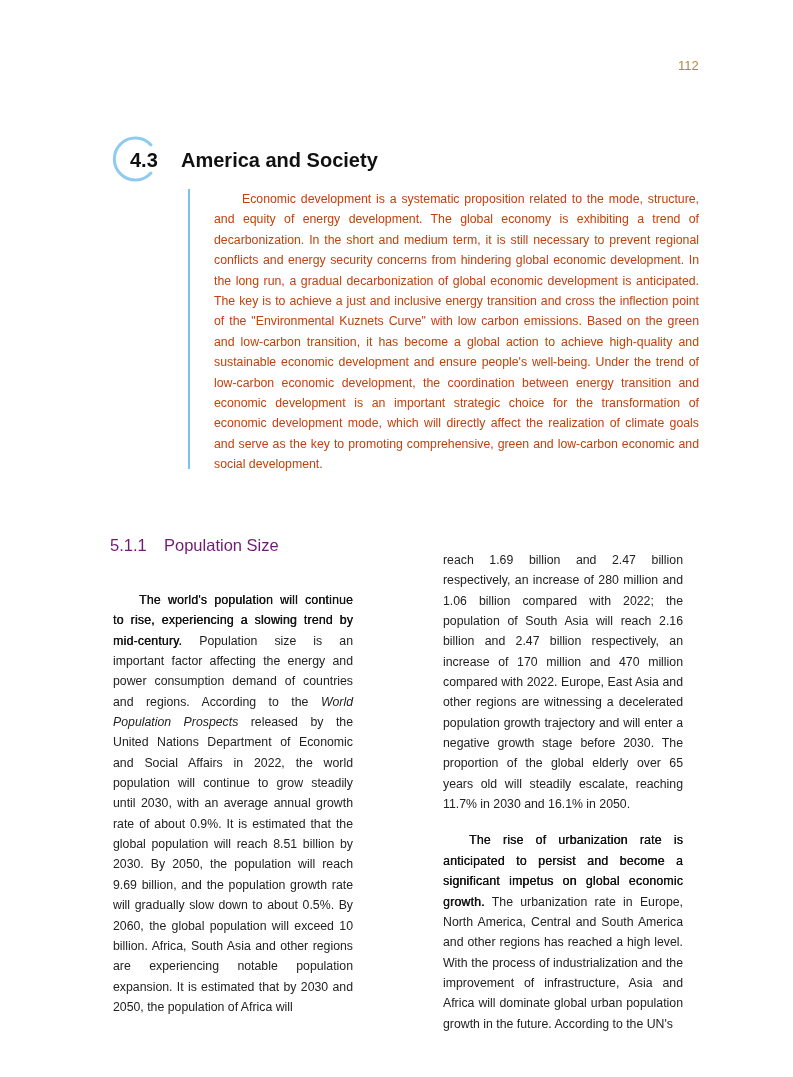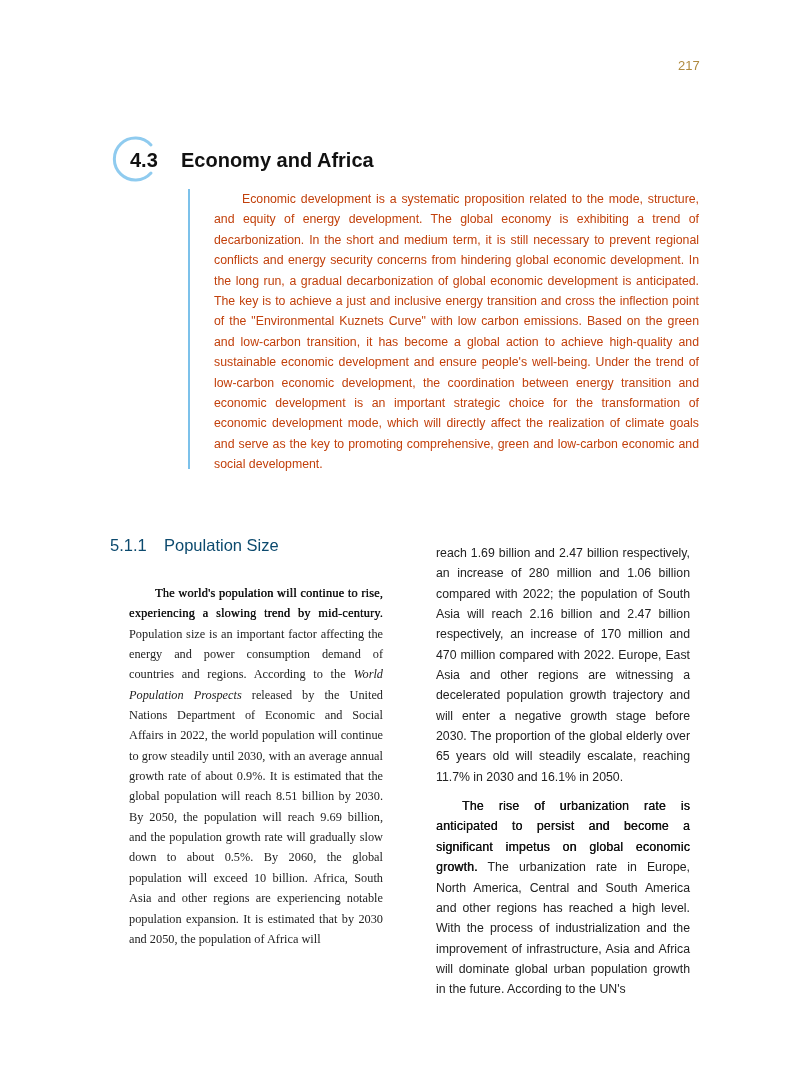--- a/index.html
+++ b/index.html
@@ -6,40 +6,40 @@
   body { width: 793px; height: 1077px; position: relative; overflow: hidden;
          font-family: "Liberation Sans", sans-serif; color: #1a1a1a; }
   .page-number { position: absolute; left: 678px; top: 58px; font-size: 13px; color: #b08a3e; }
   .section-ring { position: absolute; left: 110px; top: 135px; width: 48px; height: 48px; }
   .section-num { position: absolute; left: 130px; top: 149px; font-size: 20px; font-weight: bold; color: #111; }
   .section-title { position: absolute; left: 181px; top: 149px; font-size: 20px; font-weight: bold; color: #111; }
   .intro-bar { position: absolute; left: 188px; top: 189px; width: 2px; height: 280px; background: #7cc1ea; }
   .intro { position: absolute; left: 214px; top: 189px; width: 485px; font-size: 12.3px; line-height: 20.4px;
            text-align: justify; color: #c2410c; margin: 0; }
   .intro .indent { display: inline-block; width: 28px; }
-  .subsection { position: absolute; left: 110px; top: 536px; font-size: 16.5px; color: #0c4a6e; }
+  .subsection { position: absolute; left: 110px; top: 536px; font-size: 16.5px; color: #701a75; }
   .subsection .sub-num { display: inline-block; width: 54px; }
   .col { position: absolute; top: 574px; width: 272px; font-size: 12.3px; line-height: 20.35px;
          text-align: justify; margin: 0; color: #222; }
-  .col-left { left: 120px; font-family: Liberation Serif, serif; }
+  .col-left { left: 97px; }
   .col-right { left: 427px; top: 534px; }
-  .col p { margin: 9px; }
+  .col p { margin: 16px; }
   .indent { display: inline-block; width: 26px; }
   .lead { font-weight: normal; color: #111; text-shadow: 0.35px 0 0 #111; letter-spacing: 0.2px; }
 </style>
 </head>
 <body>
 
-<div class="page-number">217</div>
+<div class="page-number">112</div>
 
 <svg class="section-ring" viewBox="0 0 48 48">
   <path d="M 41 10 A 21 21 0 1 0 41 38" fill="none" stroke="#8fcbef" stroke-width="3" stroke-linecap="round"></path>
 </svg>
 <div class="section-num">4.3</div>
-<div class="section-title">Economy and Africa</div>
+<div class="section-title">America and Society</div>
 
 <div class="intro-bar"></div>
 <p class="intro"><span class="indent"></span><span>Economic development is a systematic proposition related to the mode, structure, and equity of energy development. The global economy is exhibiting a trend of decarbonization. In the short and medium term, it is still necessary to prevent regional conflicts and energy security concerns from hindering global economic development. In the long run, a gradual decarbonization of global economic development is anticipated. The key is to achieve a just and inclusive energy transition and cross the inflection point of the "Environmental Kuznets Curve" with low carbon emissions. Based on the green and low-carbon transition, it has become a global action to achieve high-quality and sustainable economic development and ensure people's well-being. Under the trend of low-carbon economic development, the coordination between energy transition and economic development is an important strategic choice for the transformation of economic development mode, which will directly affect the realization of climate goals and serve as the key to promoting comprehensive, green and low-carbon economic and social development.</span></p>
 
 <div class="subsection"><span class="sub-num">5.1.1</span><span>Population Size</span></div>
 
 <div class="col col-left">
   <p><span class="indent"></span><span class="lead">The world's population will continue to rise, experiencing a slowing trend by mid-century.</span><span> Population size is an important factor affecting the energy and power consumption demand of countries and regions. According to the </span><em>World Population Prospects</em><span> released by the United Nations Department of Economic and Social Affairs in 2022, the world population will continue to grow steadily until 2030, with an average annual growth rate of about 0.9%. It is estimated that the global population will reach 8.51 billion by 2030. By 2050, the population will reach 9.69 billion, and the population growth rate will gradually slow down to about 0.5%. By 2060, the global population will exceed 10 billion. Africa, South Asia and other regions are experiencing notable population expansion. It is estimated that by 2030 and 2050, the population of Africa will</span></p>
 </div>
 

